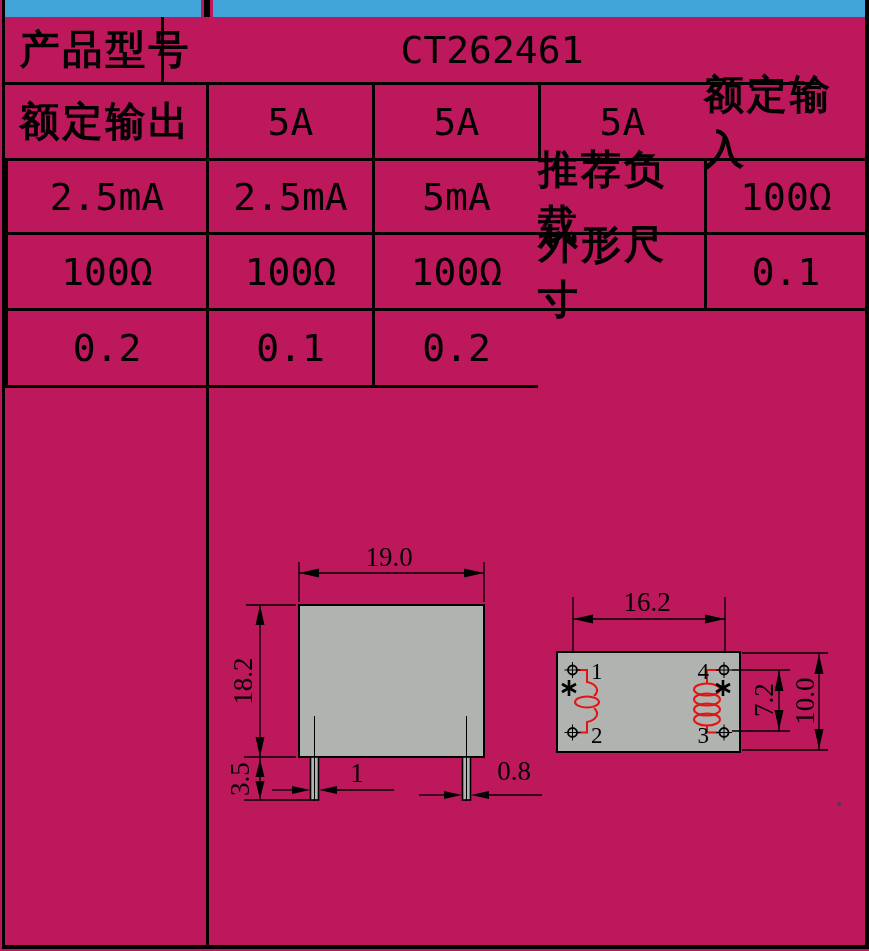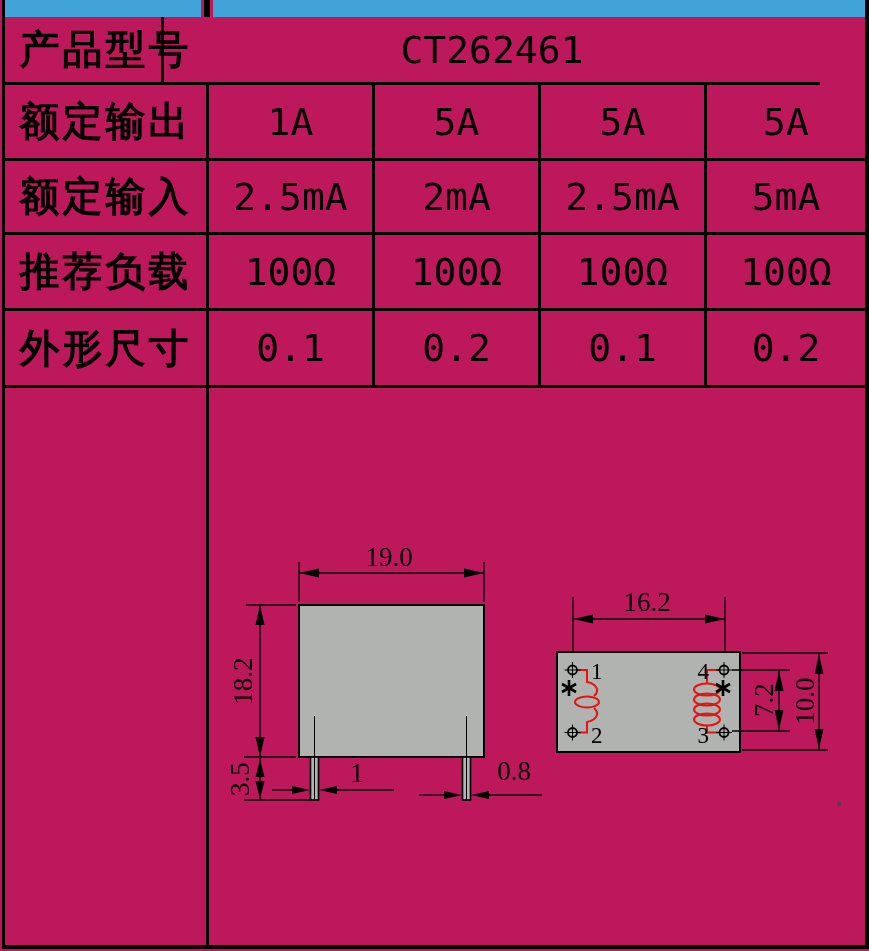--- a/index.html
+++ b/index.html
@@ -42,28 +42,26 @@
   <div class="bar bar-left"></div>
   <div class="bar bar-right"></div>
   <div class="bar-div"></div>
 
   <div class="spec">
 
     <div class="c bb zh">产品型号</div>
     <div class="c bb bl span4 val model">CT262461</div>
 
     <div class="c bb zh">额定输出</div>
-    <div class="c bb bl val">1A</div>
     <div class="c bb bl val">5A</div>
     <div class="c bb bl val">5A</div>
     <div class="c bb bl val">5A</div>
 
     <div class="c bb zh">额定输入</div>
     <div class="c bb bl val">2.5mA</div>
-    <div class="c bb bl val">2mA</div>
     <div class="c bb bl val">2.5mA</div>
     <div class="c bb bl val">5mA</div>
 
     <div class="c bb zh">推荐负载</div>
     <div class="c bb bl val">100Ω</div>
     <div class="c bb bl val">100Ω</div>
     <div class="c bb bl val">100Ω</div>
     <div class="c bb bl val">100Ω</div>
 
     <div class="c bb zh">外形尺寸</div>

